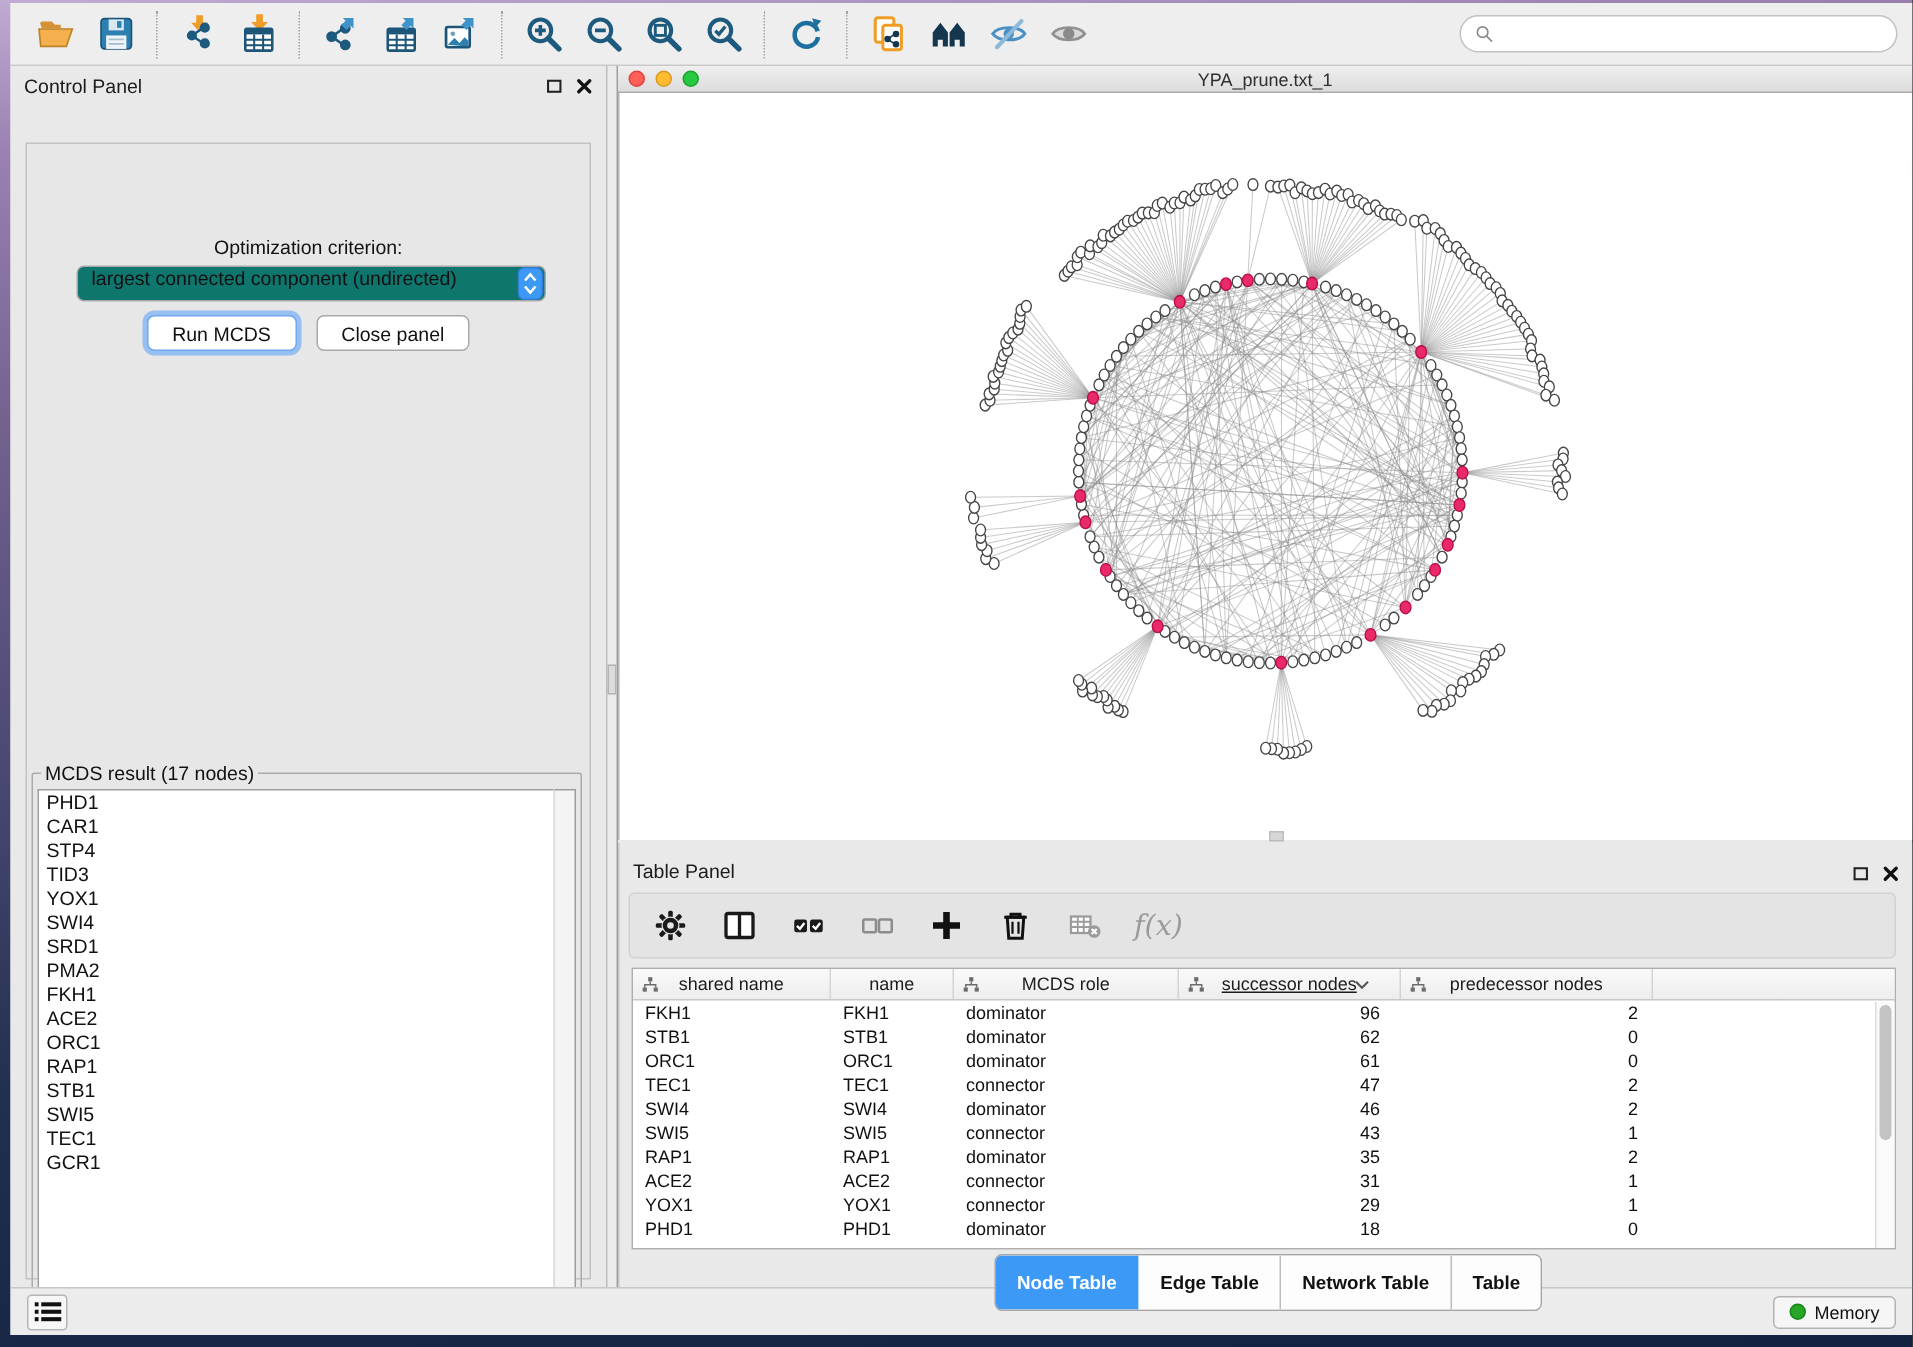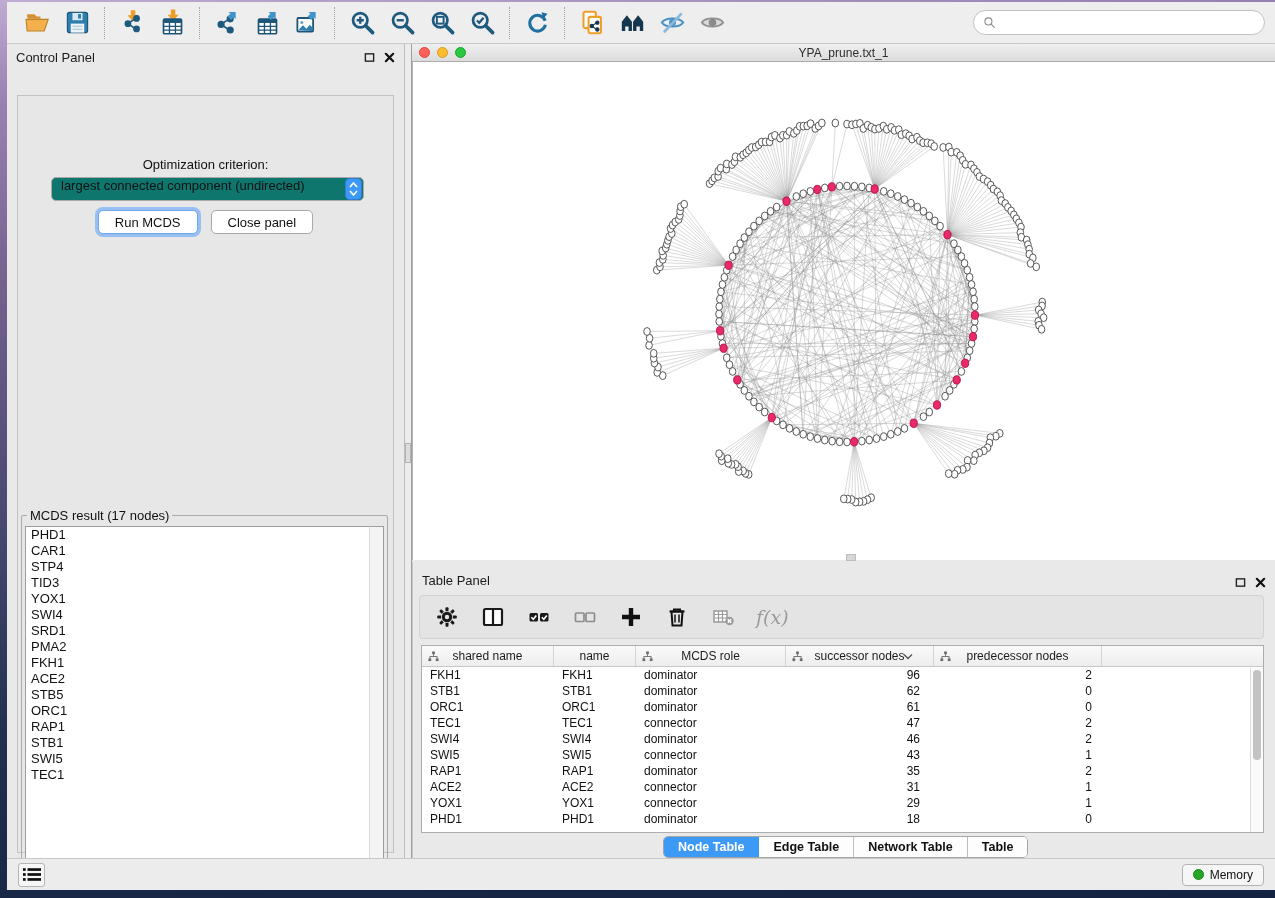--- a/index.html
+++ b/index.html
@@ -75,21 +75,21 @@
     border-right:1px solid #d4d4d4;gap:5px;}
   .th .col-icon{position:absolute;left:6px;top:5px;}
   .th .sort{position:absolute;right:20px;top:7px;}
   .tbl-body{position:relative;}
   .tr{display:flex;height:16px;}
   .td{font-size:12px;color:#111;line-height:16px;white-space:nowrap;overflow:hidden;}
   .td.l{padding-left:8px;text-align:left;}
   .td.r{text-align:right;}
   .vscroll{position:absolute;right:0px;top:22px;width:13px;height:164px;background:#fafafa;border-left:1px solid #dcdcdc;}
   .vthumb{position:absolute;left:2px;top:2px;width:8px;height:90px;background:#c3c3c3;border-radius:4px;}
-  .tp-tabs{left:250px;top:274px;position:absolute;height:22px;}
+  .tp-tabs{left:250px;top:274px;position:absolute;height:38px;}
   .tp-tabs .seg{font-size:12.5px;font-weight:bold;}
 
   
   .status-bar{position:absolute;left:0;top:856px;width:100%;height:32px;background:#ececec;border-top:1px solid #c8c8c8;
     display:flex;align-items:center;padding:0 11px;}
   .list-btn{width:27px;height:24px;background:#f7f7f7;border:1px solid #b5b5b5;border-radius:3px;display:flex;align-items:center;justify-content:center;}
   .memory-btn{margin-left:auto;height:22px;background:#f6f6f6;border:1px solid #b3b3b3;border-radius:4px;
     display:flex;align-items:center;gap:6px;padding:0 10px;font-size:12px;color:#111;}
   .mem-dot{width:11px;height:11px;border-radius:50%;background:#26a526;border:1px solid #178617;}
 </style>
@@ -293,26 +293,26 @@
               <div class="result-item">PHD1</div>
               <div class="result-item">CAR1</div>
               <div class="result-item">STP4</div>
               <div class="result-item">TID3</div>
               <div class="result-item">YOX1</div>
               <div class="result-item">SWI4</div>
               <div class="result-item">SRD1</div>
               <div class="result-item">PMA2</div>
               <div class="result-item">FKH1</div>
               <div class="result-item">ACE2</div>
-              <div class="result-item">STB5</div>
               <div class="result-item">ORC1</div>
               <div class="result-item">RAP1</div>
               <div class="result-item">STB1</div>
               <div class="result-item">SWI5</div>
               <div class="result-item">TEC1</div>
+              <div class="result-item">GCR1</div>
             </div>
           <div class="list-vtrack"></div>
         </fieldset>
       </div>
     </div>
 
     <div class="v-splitter">
       <div class="v-grip"></div>
     </div>
 
@@ -1140,21 +1140,21 @@
                 <svg class="col-icon" width="11" height="11" viewBox="0 0 12 12">
                   <g fill="#6b6b6b">
                     <rect x="4.5" y="0.5" width="3" height="3"></rect>
                     <rect x="0.5" y="8" width="3" height="3"></rect>
                     <rect x="8.5" y="8" width="3" height="3"></rect>
                   </g>
                   <path d="M6 3.5v2.5M2 8V6h8v2" stroke="#6b6b6b" fill="none"></path>
                 </svg>
                 <span>MCDS role</span>
               </div>
-              <div class="th" style="width: 148px;">
+              <div class="th" style="width: 148px; text-decoration: underline;">
                 <svg class="col-icon" width="11" height="11" viewBox="0 0 12 12">
                   <g fill="#6b6b6b">
                     <rect x="4.5" y="0.5" width="3" height="3"></rect>
                     <rect x="0.5" y="8" width="3" height="3"></rect>
                     <rect x="8.5" y="8" width="3" height="3"></rect>
                   </g>
                   <path d="M6 3.5v2.5M2 8V6h8v2" stroke="#6b6b6b" fill="none"></path>
                 </svg>
                 <span>successor nodes</span>
                 <svg class="sort" width="10" height="7" viewBox="0 0 10 6">

